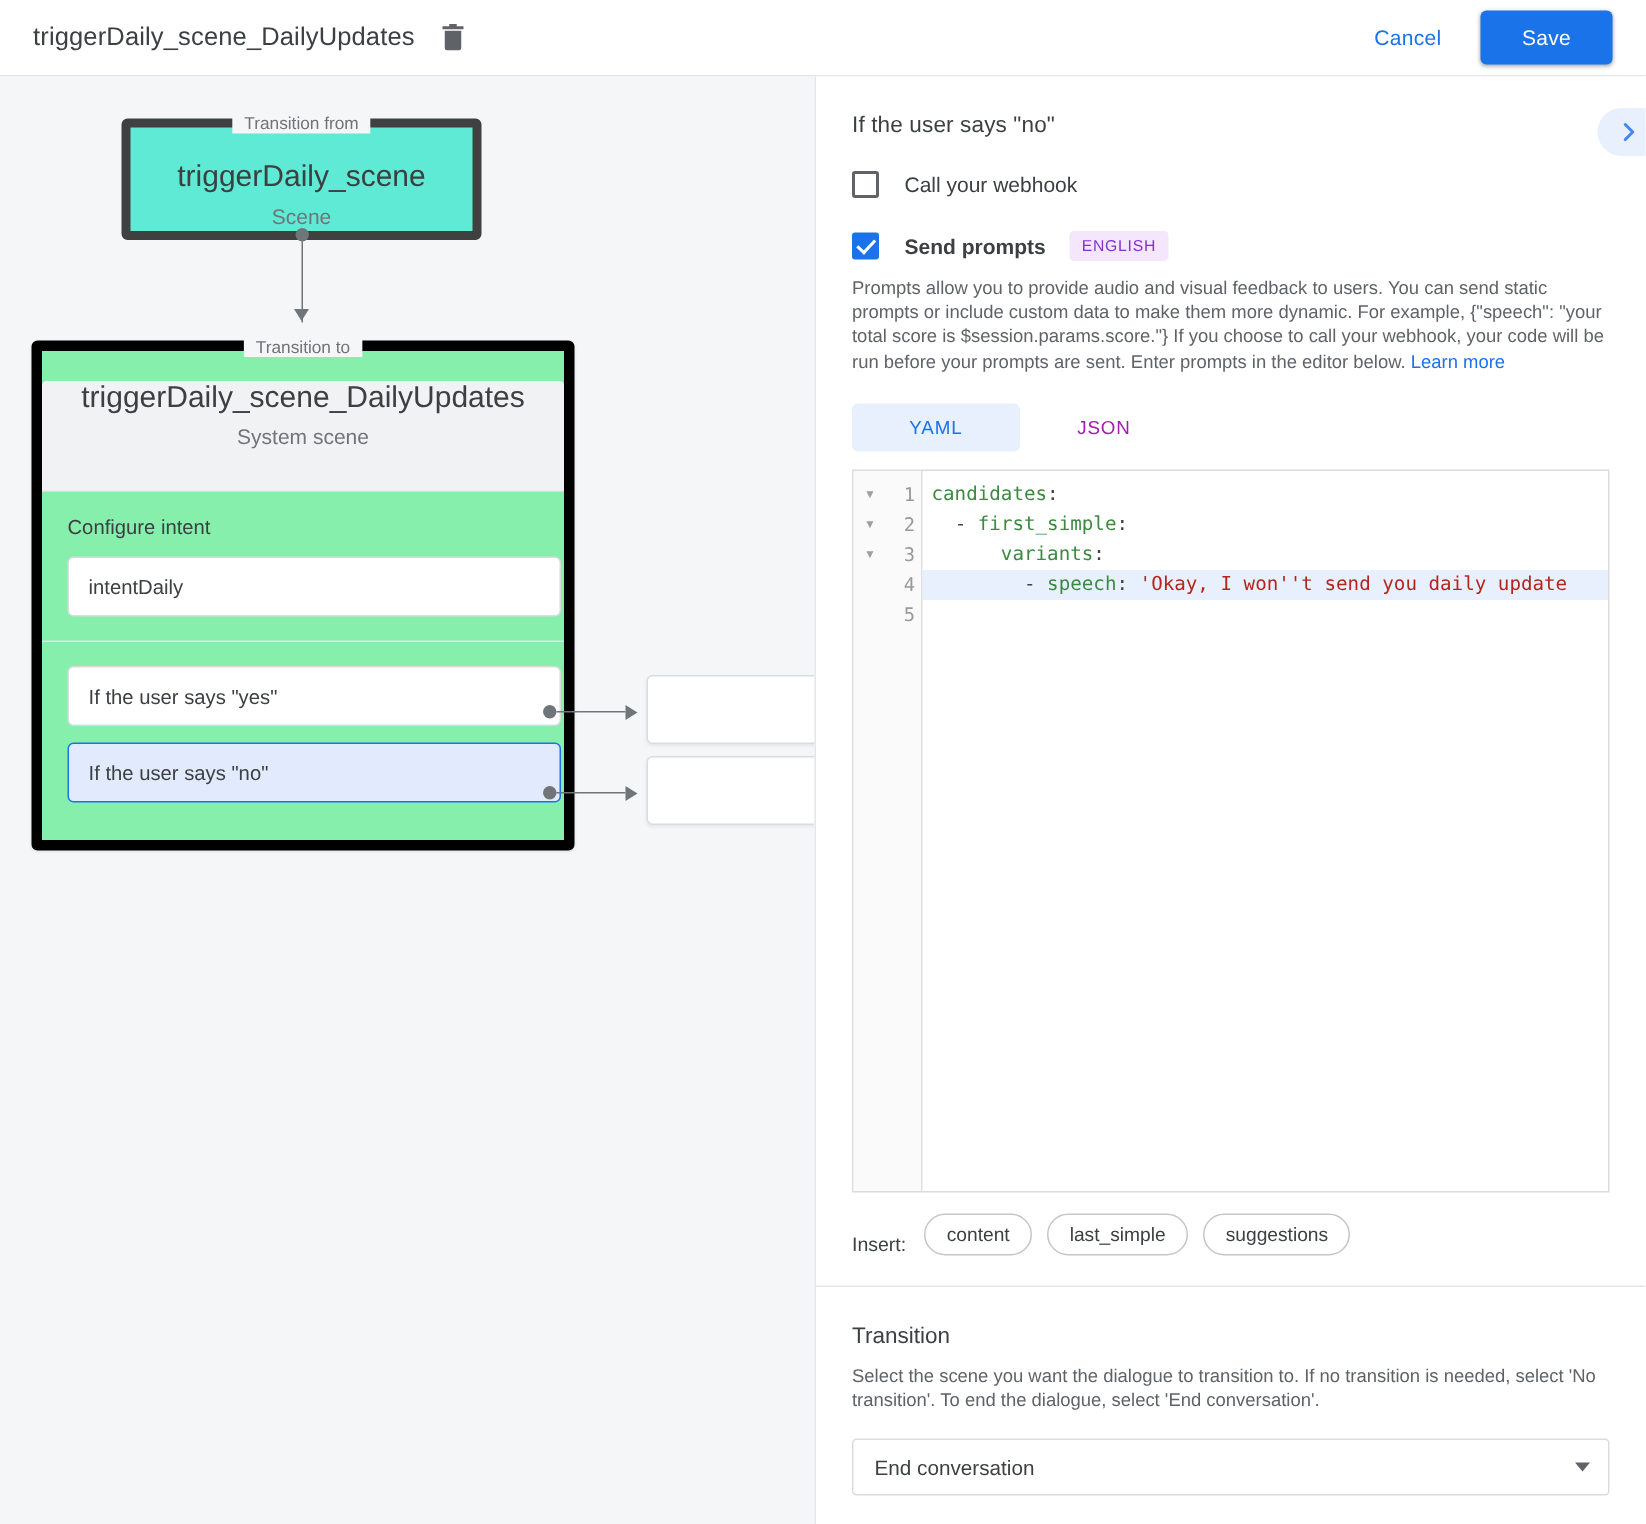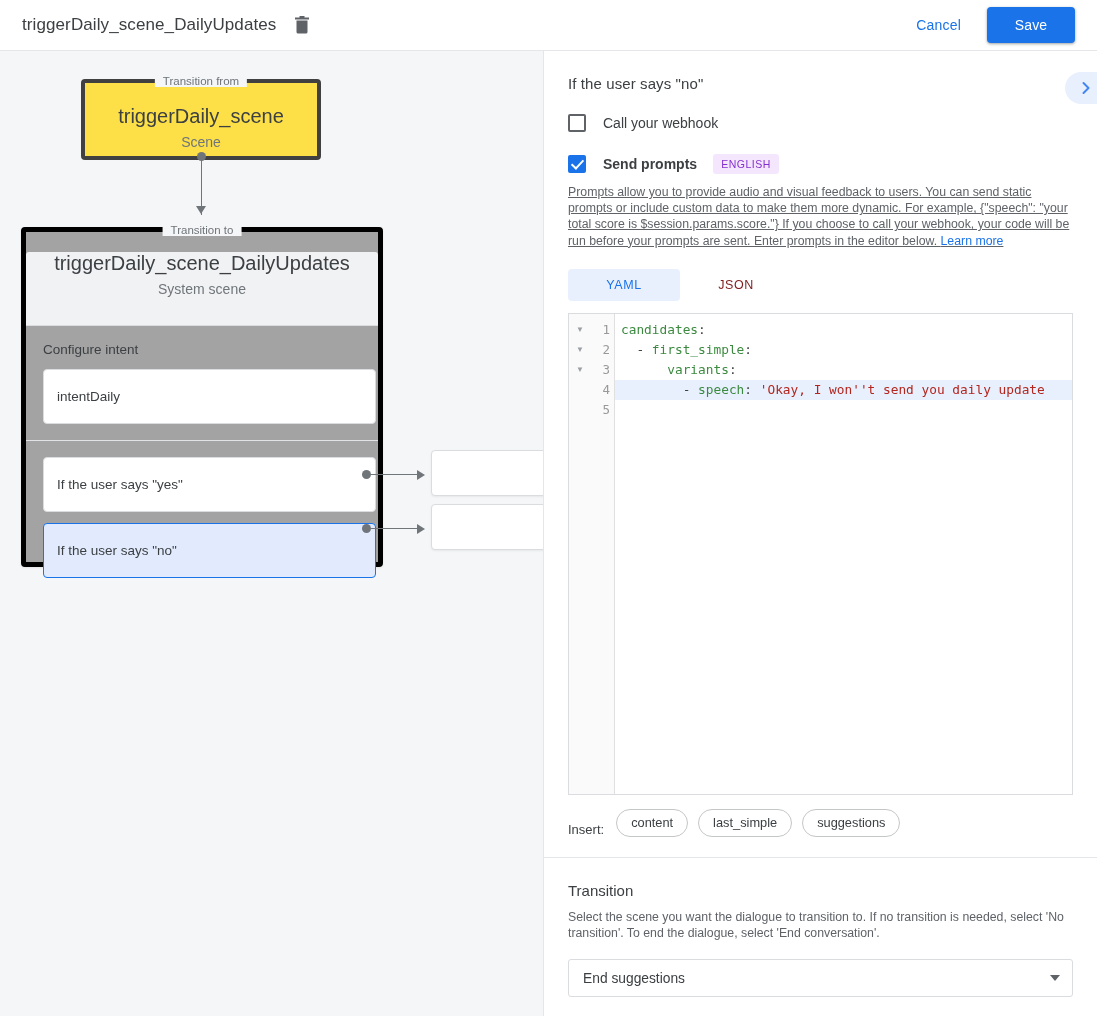--- a/index.html
+++ b/index.html
@@ -68,23 +68,23 @@
   .canvas {
     position: absolute; left: 0; top: 51px;
     width: 543px; height: 965px;
     background: #f5f6f8;
     overflow: hidden;
   }
 
   .fieldset {
     position: absolute;
     box-sizing: border-box;
-    border: 4px solid #404040;
+    border: 6px solid #404040;
     border-radius: 4px;
-    background: #fde047;
+    background: #5eead4;
   }
   .fieldset-legend {
     position: absolute;
     top: -8px;
     left: 50%;
     transform: translateX(-50%);
     background: #f5f6f8;
     padding: 0 8px;
     font-size: 11.5px;
     color: #6f7479;
@@ -124,42 +124,42 @@
     position: absolute;
     width: 0; height: 0;
     border-left: 5px solid transparent;
     border-right: 5px solid transparent;
     border-top: 8px solid #70757a;
   }
 
   
   #node-to {
     left: 21px; top: 176px; width: 362px; height: 340px;
-    background: #a3a3a3;
-    border: 5px solid #000000;
+    background: #86efac;
+    border: 7px solid #000000;
     box-shadow: 0 1px 2px rgba(60,64,67,0.10);
   }
   .node-to-head {
     background: #f1f2f4;
     height: 73px;
     border-radius: 3px 3px 0 0;
     border-bottom: 1px solid #dadce0;
   }
   .node-to-head .node-title { margin-top: 20px; }
 
   .section { padding: 16px 2px 16px 17px; }
   .section + .section { border-top: 1px solid #e1e3e6; }
   .section-label {
     font-size: 13.5px;
     color: #3c4043;
     margin-bottom: 12px;
   }
   .chip-box {
     box-sizing: border-box;
-    height: 55px;
+    height: 40px;
     border: 1px solid #dadce0;
     border-radius: 4px;
     background: #fff;
     display: flex; align-items: center;
     padding-left: 13px;
     font-size: 13.5px;
     color: #3c4043;
     cursor: pointer;
   }
   .chip-box + .chip-box { margin-top: 11px; }
@@ -269,33 +269,32 @@
     padding: 4px 8px;
     border-radius: 3px;
     font-weight: 500;
   }
 
   .desc {
     margin-top: 10px;
     font-size: 12.3px;
     line-height: 16.2px;
     color: #5f6368;
-    text-decoration: underline;
   }
   .desc a { color: #1a73e8; text-decoration: none; }
 
   
   .tabs { display: flex; margin-top: 20px; }
   .tab {
     width: 112px; height: 32px;
     display: flex; align-items: center; justify-content: center;
     font-size: 12.5px;
     font-weight: 500;
     letter-spacing: 0.6px;
-    color: #7f1d1d;
+    color: #a21caf;
     border-radius: 4px;
     cursor: pointer;
   }
   .tab.active { background: #e8f0fe; color: #1a73e8; }
 
   
   .editor {
     margin-top: 12px;
     height: 482px;
     box-sizing: border-box;
@@ -537,18 +536,18 @@
         <div class="ins-chip">suggestions</div>
       </div>
     </div>
 
     <div class="panel-divider"></div>
 
     <div class="transition-section">
       <div class="tr-title">Transition</div>
       <div class="tr-desc">Select the scene you want the dialogue to transition to. If no transition is needed, select 'No transition'. To end the dialogue, select 'End conversation'.</div>
       <div class="select-box">
-        <span class="val">End suggestions</span>
+        <span class="val">End conversation</span>
         <span class="caret"></span>
       </div>
     </div>
   </div>
 </div>
 
 </body></html>

